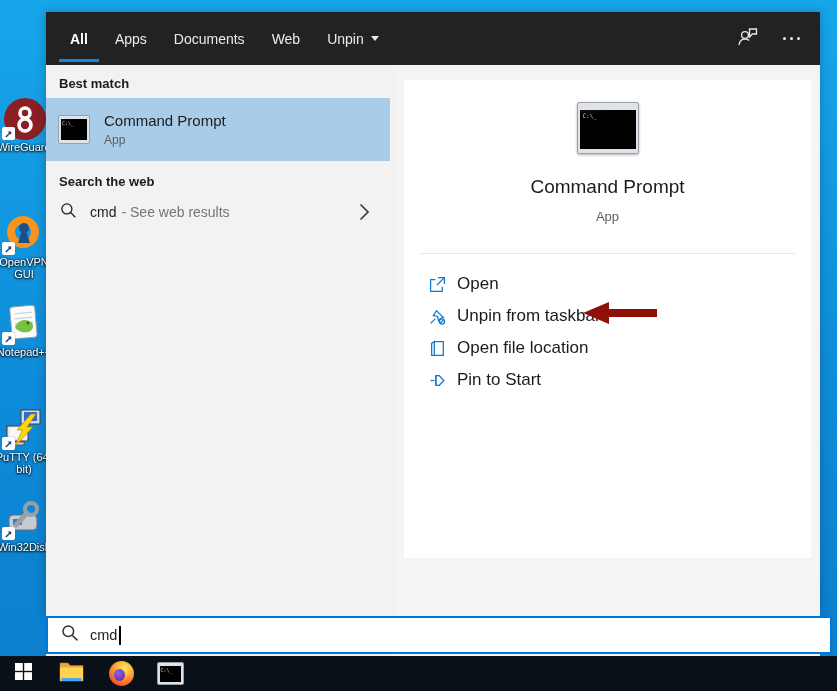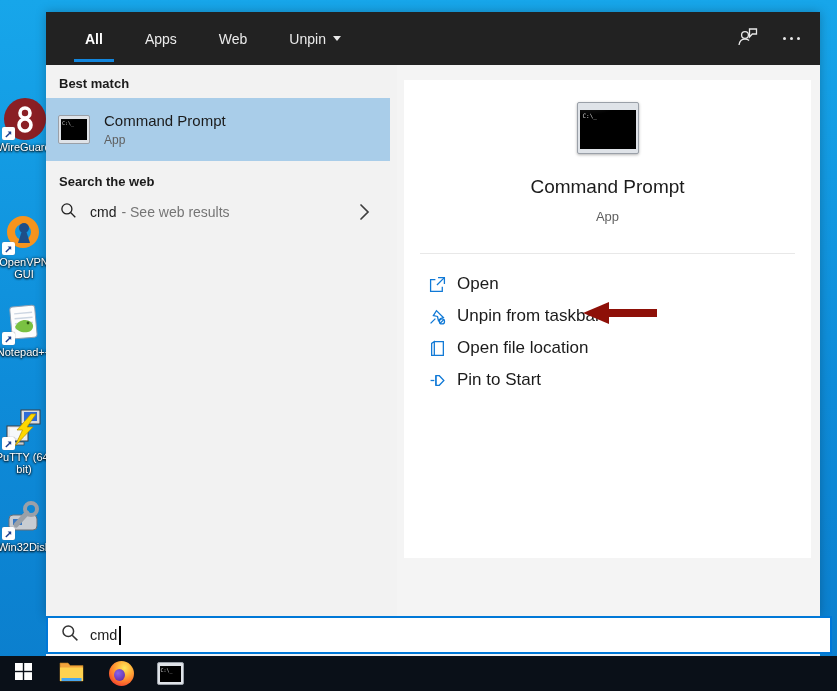--- a/index.html
+++ b/index.html
@@ -27,21 +27,21 @@
   .npp{position:relative;width:40px;height:40px;}
   .cmdwin{position:relative;background:#dfe3e8;border:1px solid #9aa0a8;border-radius:2px;box-sizing:border-box;}
   .cmdwin .scr{position:absolute;left:2px;right:2px;top:6px;bottom:3px;background:#000;
                background-image:radial-gradient(ellipse 130% 90% at 8% -40%,rgba(255,255,255,.22),transparent 60%);}
   .cmdwin .pr{position:absolute;color:#cfcfcf;font-family:"DejaVu Sans Mono",monospace;}
 
   
   .flyout{position:absolute;left:46px;top:12px;width:774px;height:604px;z-index:2;
           box-shadow:0 0 10px rgba(0,0,0,.25);}
   .fhdr{height:53px;background:#222;display:flex;align-items:center;padding:0 20px 0 24px;box-sizing:border-box;}
-  .tab{position:relative;height:100%;display:flex;align-items:center;color:#ebebeb;font-size:14px;margin-right:27px;cursor:default;margin-left:15px;}
+  .tab{position:relative;height:100%;display:flex;align-items:center;color:#ebebeb;font-size:14px;margin-right:27px;cursor:default;}
   .tab.active{font-weight:700;color:#fff;}
   .tab.active:after{content:"";position:absolute;left:50%;transform:translateX(-50%);bottom:3px;width:40px;height:3px;background:#1286dd;}
   .tri{width:0;height:0;border-left:4.5px solid transparent;border-right:4.5px solid transparent;border-top:5px solid #e8e8e8;margin-left:7px;}
   .hdr-right{margin-left:auto;display:flex;align-items:center;gap:24px;}
   .dots{display:flex;gap:4px;}
   .dots i{width:3px;height:3px;border-radius:50%;background:#e8e8e8;}
 
   .fbody{display:flex;height:688px;}
   .left-pane{width:351px;background:#f2f2f2;position:relative;flex:none;}
   .section-label{position:absolute;left:13px;font-size:13px;font-weight:700;color:#1b1b1b;}
@@ -182,20 +182,23 @@
     <div class="lbl">Win32Disk</div>
   </div>
 
   <div class="flyout">
     <div class="fhdr">
       <div class="tab active">
           <span>All</span>
         </div>
       <div class="tab">
           <span>Apps</span>
+        </div>
+      <div class="tab">
+          <span>Documents</span>
         </div>
       <div class="tab">
           <span>Web</span>
         </div>
       <div class="tab">
           <span>Unpin</span>
         <span class="tri"></span>
         </div>
       <div class="hdr-right">
         <span>

